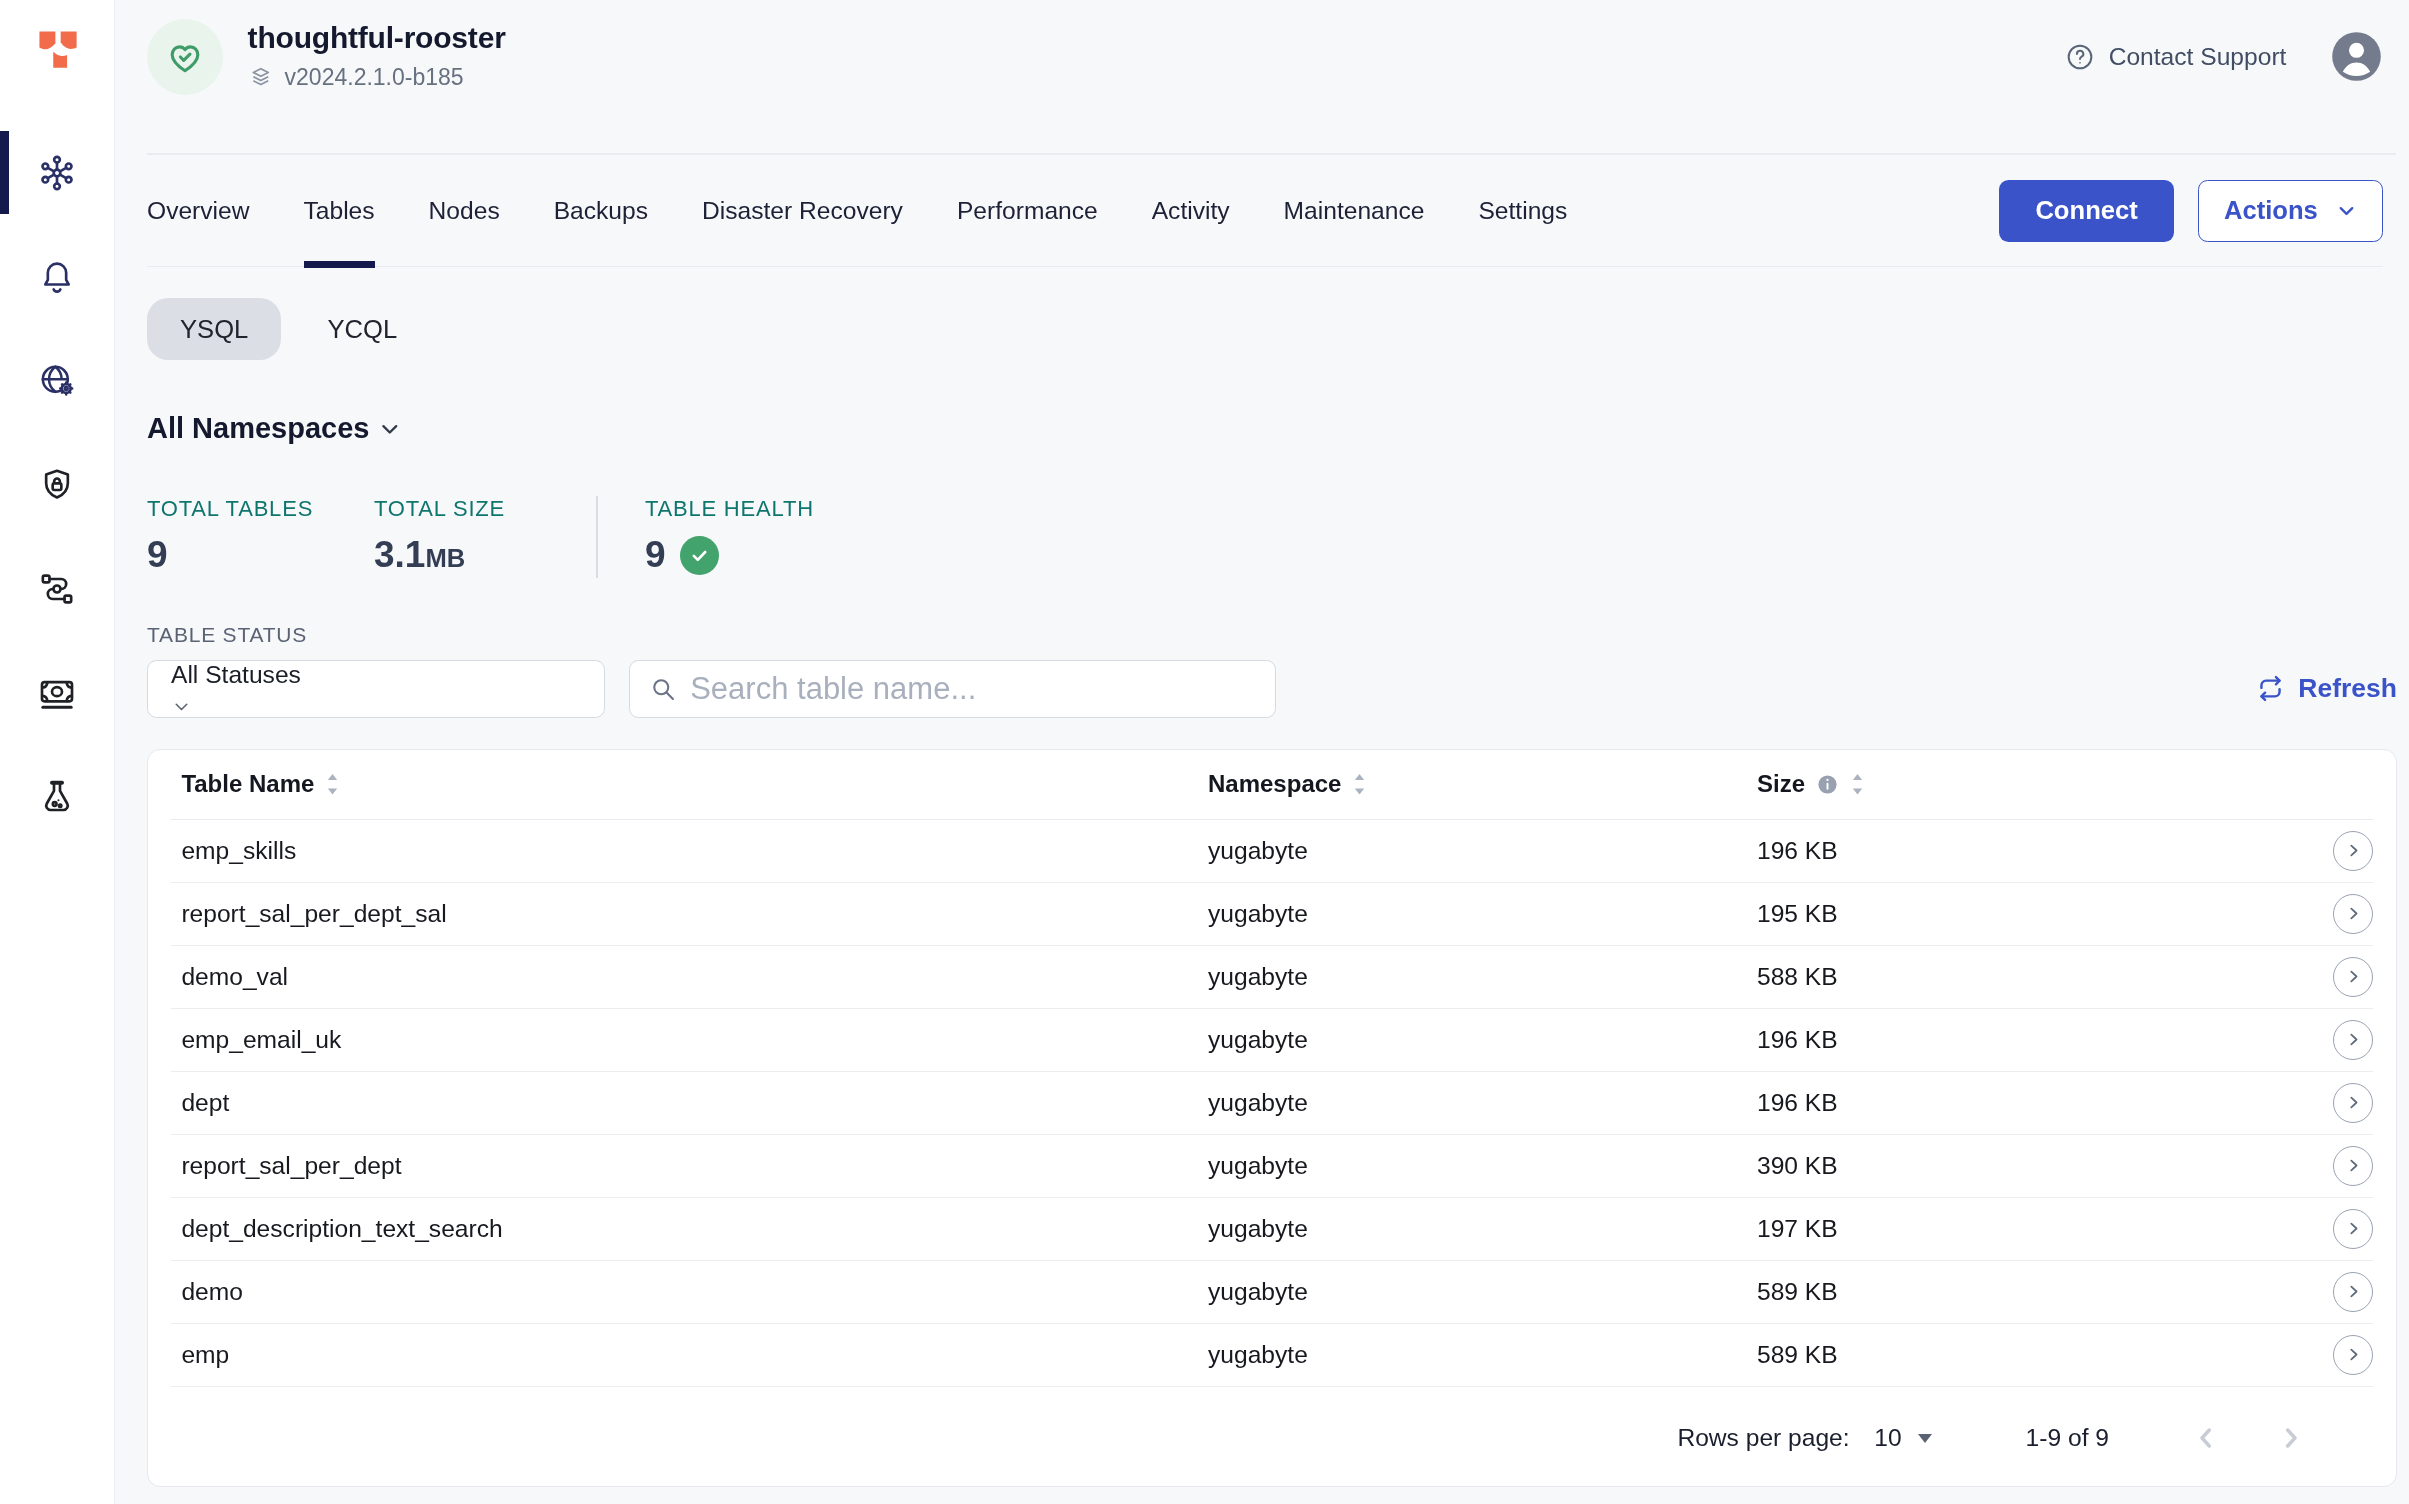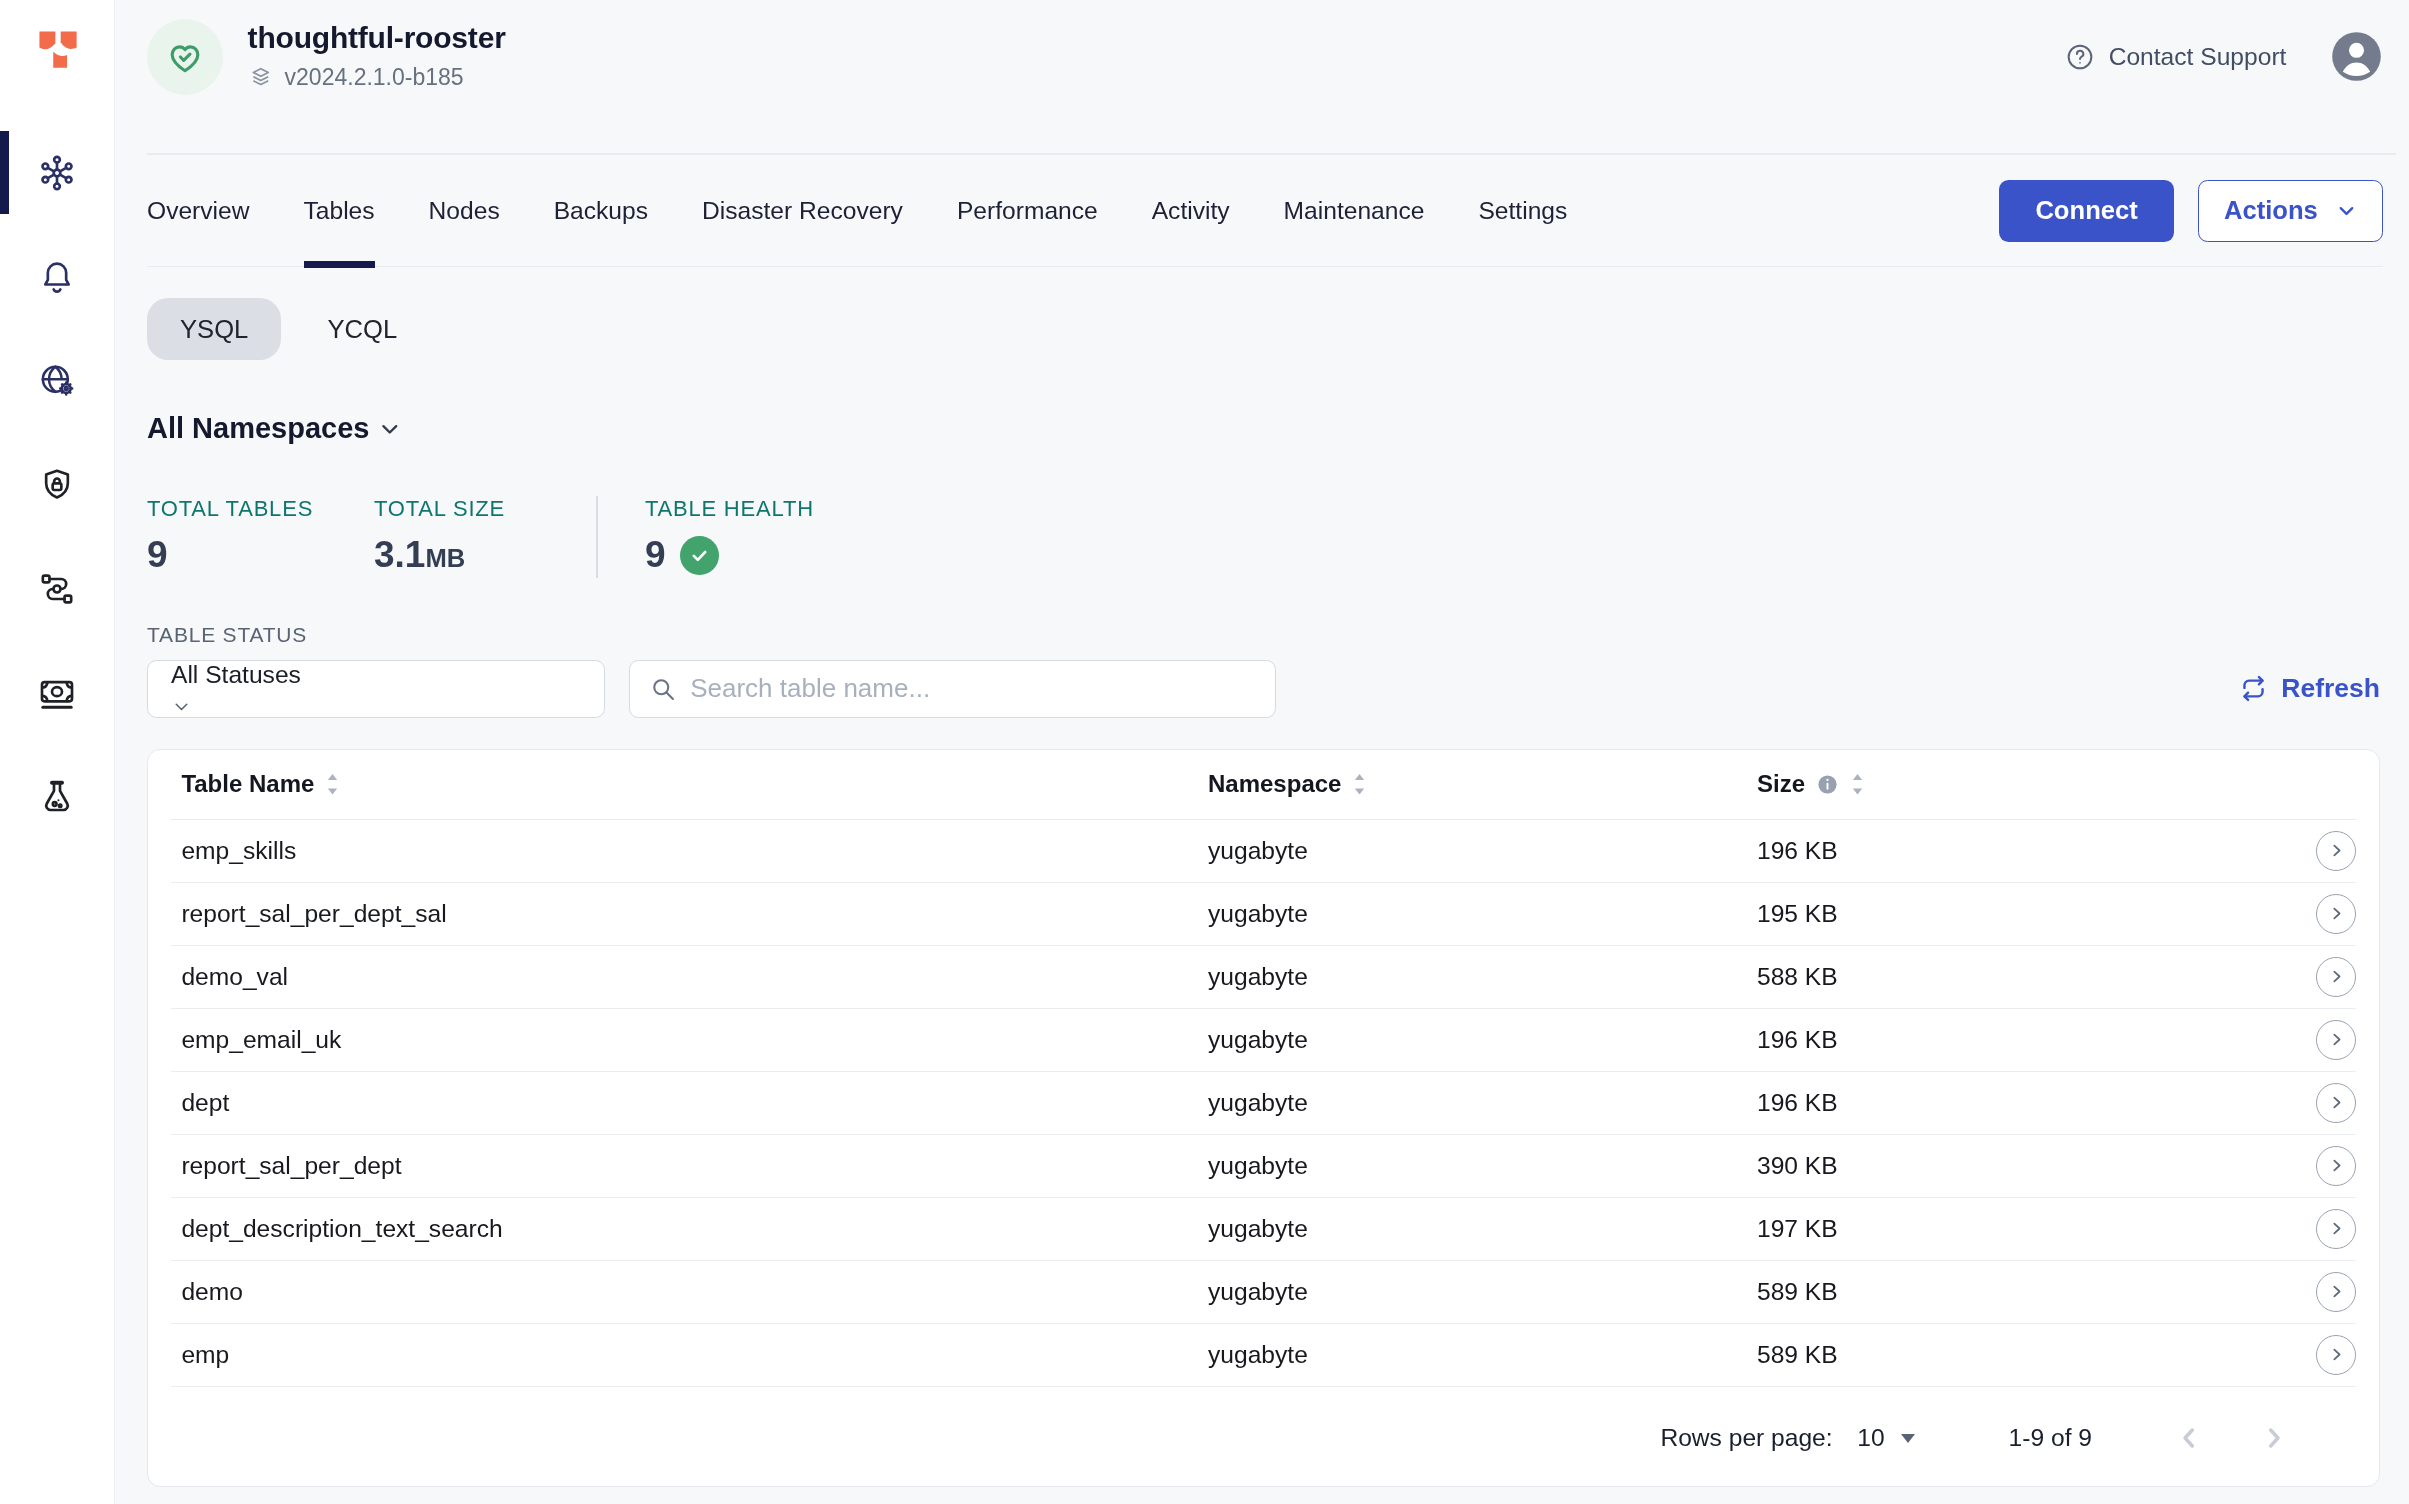--- a/index.html
+++ b/index.html
@@ -77,21 +77,21 @@
     font-family:"Liberation Sans", sans-serif;
   }
   .btn-actions {
     background:#FFFFFF; color:#3A53C8; border:1.9px solid #3A53C8; height:62px;
     padding:0 24.6px; border-radius:9.5px; font-size:25.6px; font-weight:bold; cursor:pointer;
     display:flex; align-items:center; gap:17px; font-family:"Liberation Sans", sans-serif;
   }
   .btn-actions svg { width:23px; height:23px; }
 
   
-  .content { padding:0 29px 0 32px; }
+  .content { padding:0 12px 0 32px; }
 
   .api-toggle { margin-top:31px; display:flex; align-items:center; gap:13.2px; }
   .api-tab {
     height:62px; padding:0 33px; display:flex; align-items:center; border-radius:21px;
     font-size:25.6px; color:#20242E; cursor:pointer;
   }
   .api-tab.active { background:#DBDFE5; }
 
   .ns-row { margin-top:52px; display:flex; align-items:center; gap:8px; cursor:pointer; width:fit-content; }
   .ns-label { font-size:29px; font-weight:bold; color:#14192E; }
@@ -120,21 +120,21 @@
   }
   .status-select .sel-text { font-size:24.6px; color:#191D26; }
   .status-select svg { width:21px; height:21px; color:#5A6474; }
   .search-box {
     margin-left:24px; width:647px; height:58px; background:#FFFFFF;
     border:1.9px solid #D5DAE1; border-radius:9.5px;
     display:flex; align-items:center; padding:0 19px; gap:13.2px;
   }
   .search-box svg { width:28px; height:28px; color:#6A7486; flex:0 0 auto; }
   .search-box input {
-    border:none; outline:none; flex:1; font-size:26px; color:#191D26; background:transparent;
+    border:none; outline:none; flex:1; font-size:31px; color:#191D26; background:transparent;
     font-family:"Liberation Sans", sans-serif;
   }
   .search-box input::placeholder { color:#A9B0BD; }
   .refresh-btn {
     margin-left:auto; display:flex; align-items:center; gap:13.2px; cursor:pointer;
     color:#3A53C8; font-size:26.5px; font-weight:bold;
   }
   .refresh-btn svg { width:29px; height:29px; }
 
   

